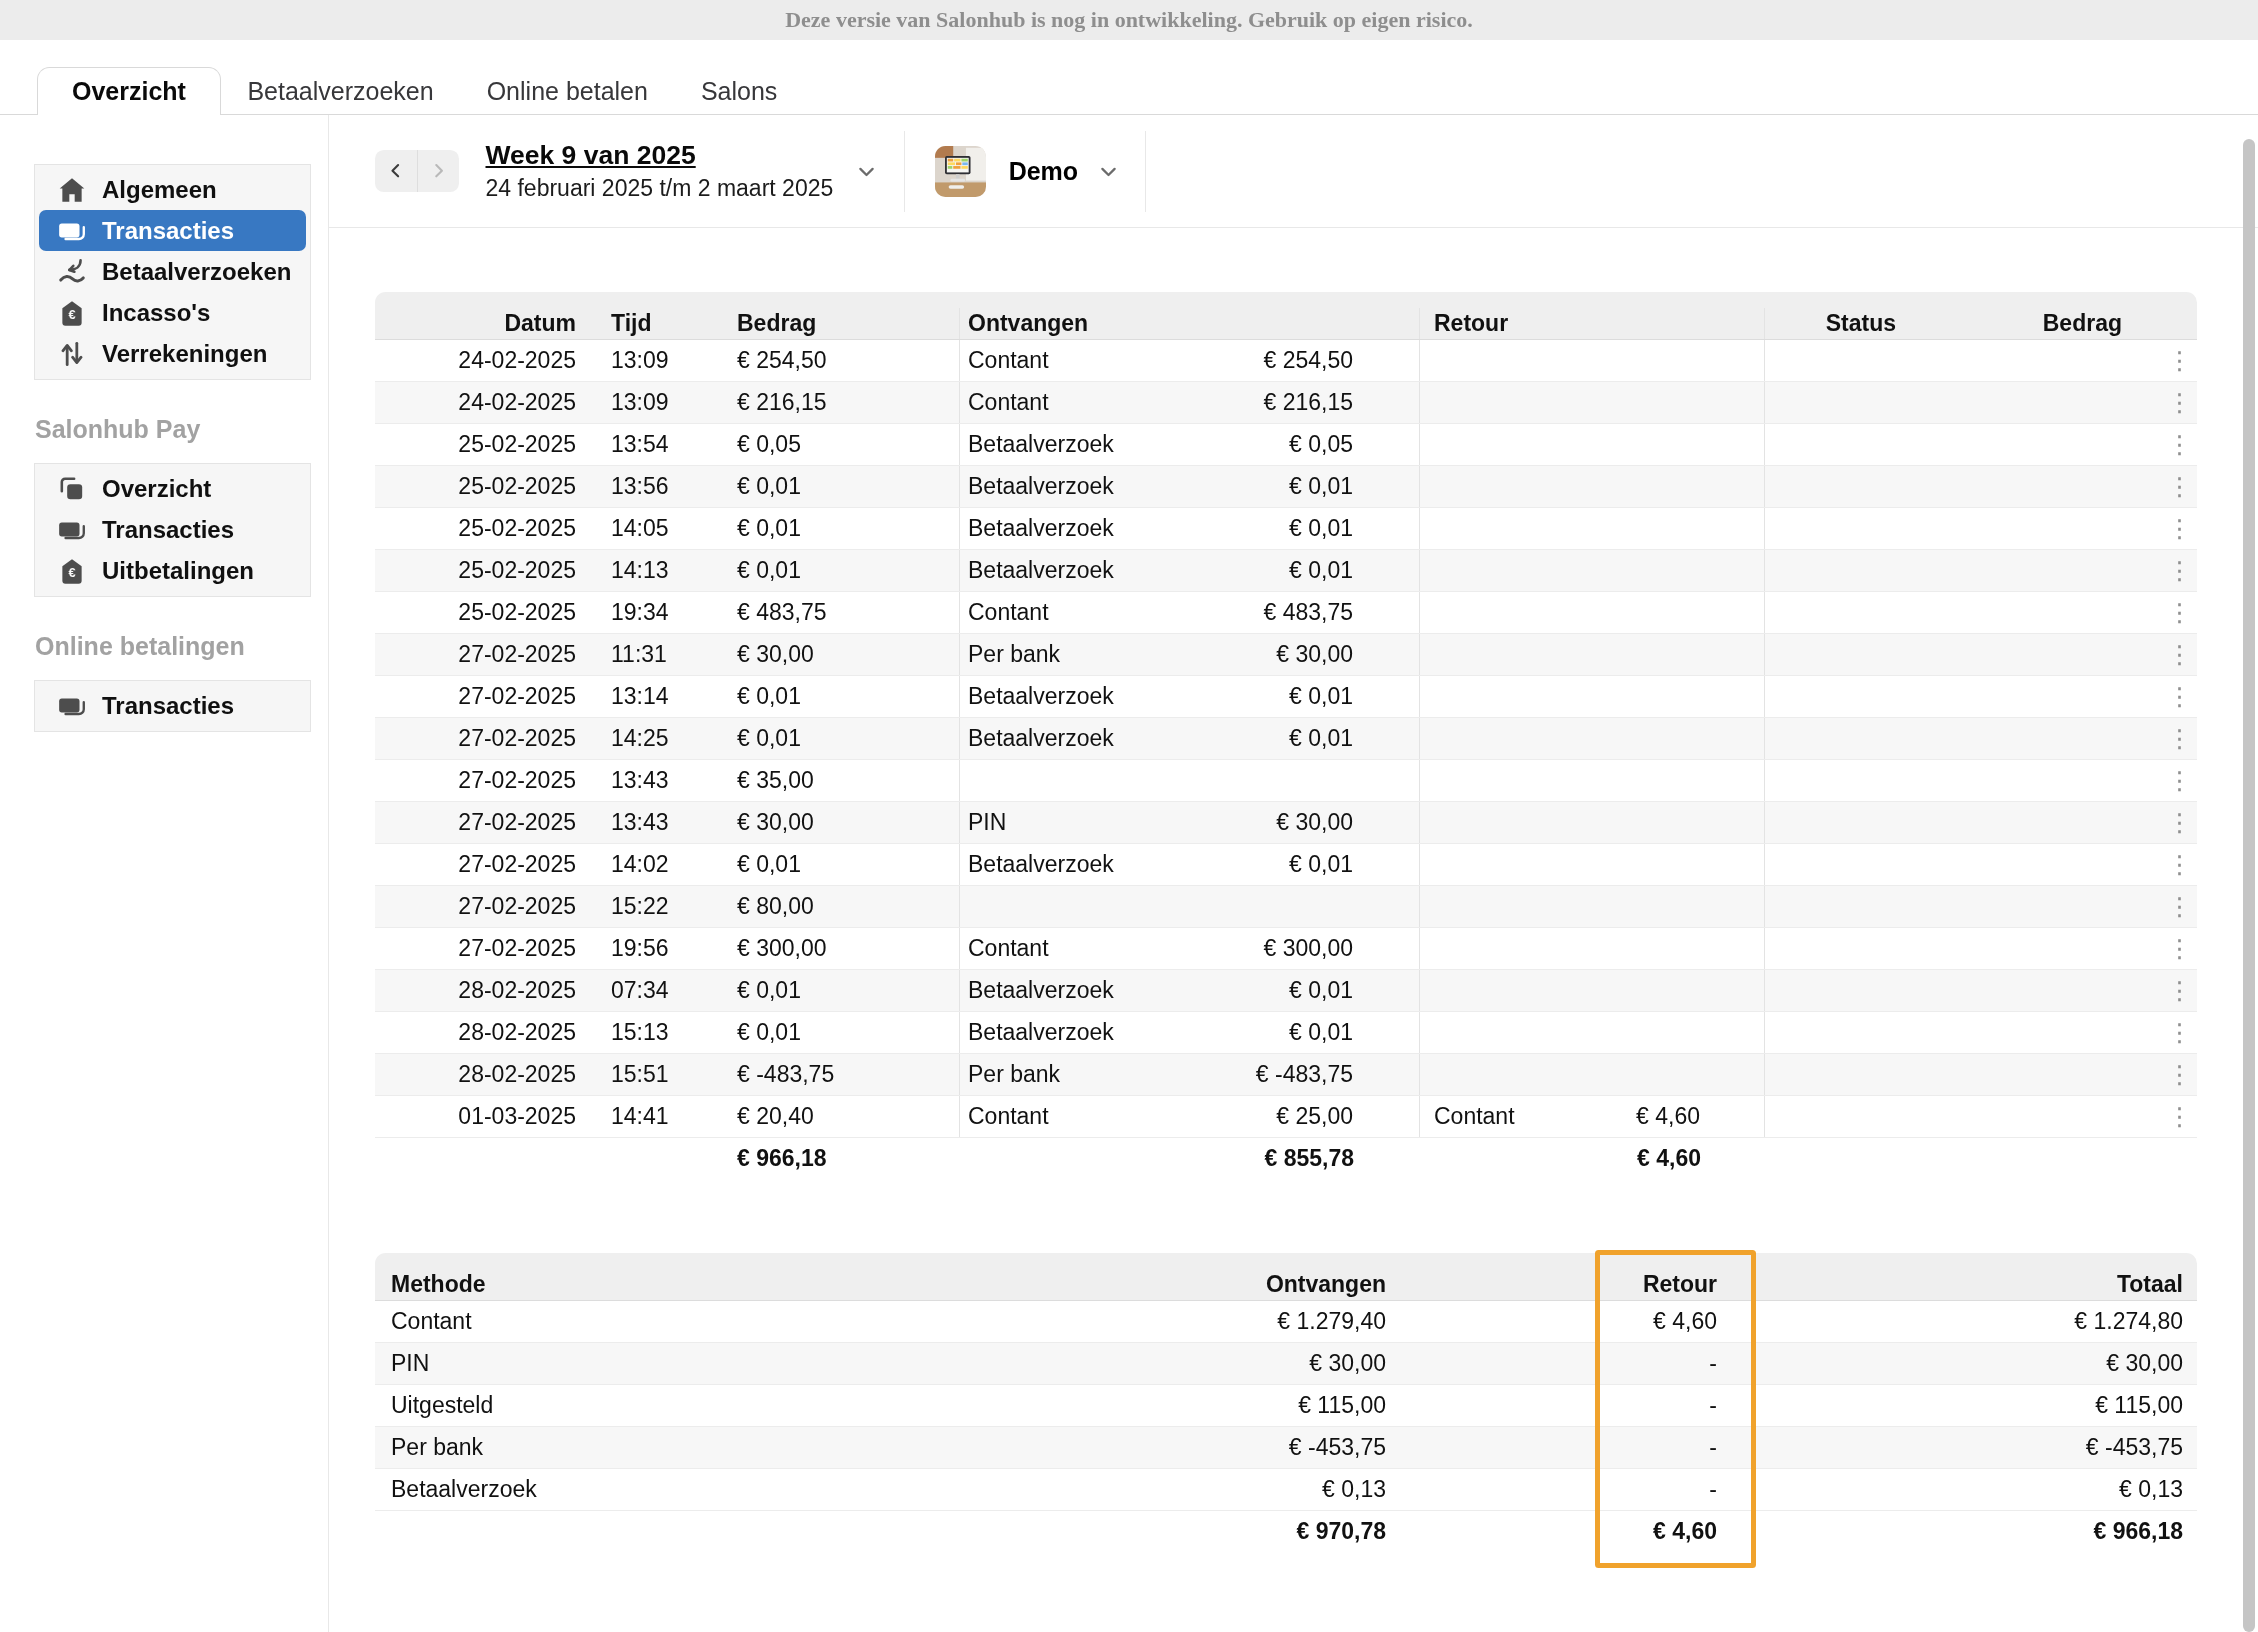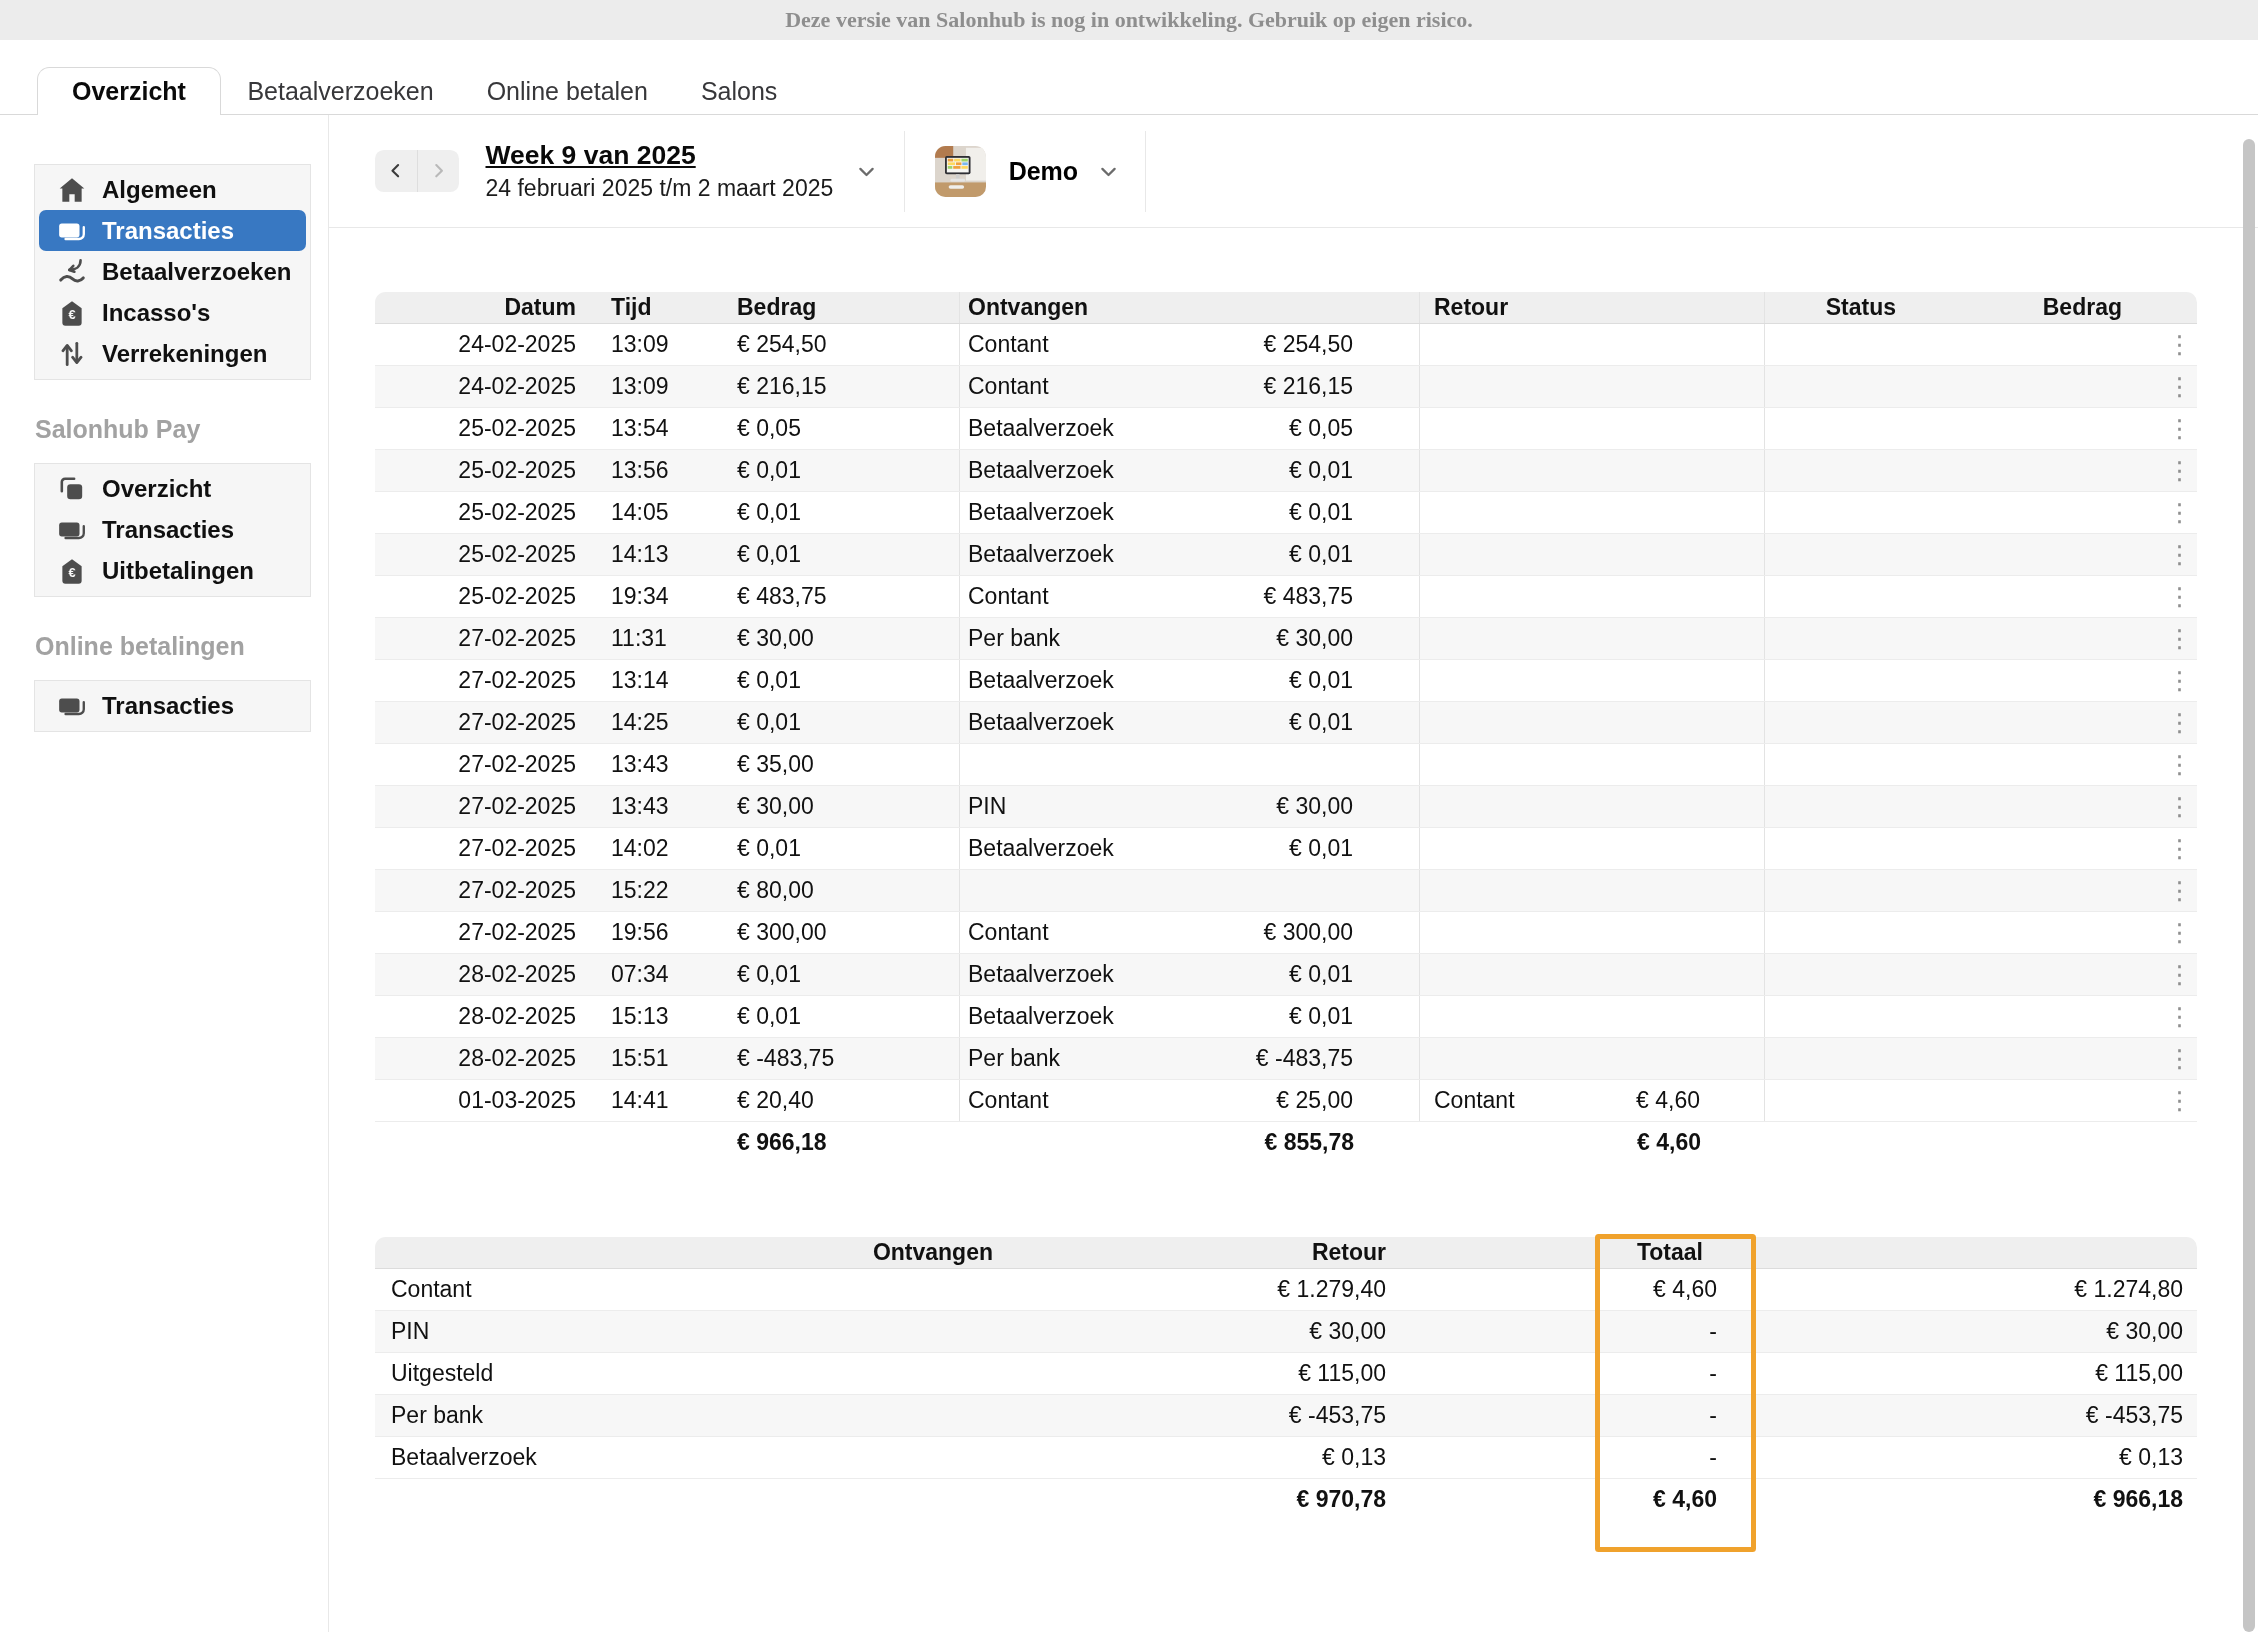--- a/index.html
+++ b/index.html
@@ -52,21 +52,21 @@
   
   .content { padding:64px 0 0 46px; }
   .tbl { width:1822px; font-size:23px; }
   .t-head { background:#efefef; border-radius:10.6px 10.6px 0 0; font-weight:700;
     border-bottom:0.9px solid #dcdcdc; }
   .t1-grid { display:grid; grid-template-columns:201px 103px 281px 460px 345px 131px 226px 75px; }
   .t2-grid { display:grid; grid-template-columns:618px 393px 331px 480px; }
   .t1-row, .t2-row { border-bottom:0.9px solid #ececec; background:#fff; }
   .t1-row.alt, .t2-row.alt { background:#f7f7f7; }
   .c { height:41px; display:flex; align-items:center; }
-  .t-head .c { height:31px; }
+  .t-head .c { height:31px;margin-top:16px; }
   .c1 { justify-content:flex-end; }
   .c2 { padding-left:35px; }
   .c3 { padding-left:58px; border-right:0.9px solid #e3e3e3; }
   .c4 { padding-left:8px; padding-right:66px; justify-content:space-between; border-right:0.9px solid #e3e3e3; }
   .c5 { padding-left:14px; padding-right:64px; justify-content:space-between; border-right:0.9px solid #e3e3e3; }
   .c6, .c7 { justify-content:flex-end; }
   .c8 { justify-content:center; padding-left:40px; }
   .kebab { color:#8f8f8f; font-size:25px; cursor:pointer; line-height:1; }
   .totals { font-weight:700; }
   .totals .c3, .totals .c4, .totals .c5 { border-right:none; }
@@ -605,20 +605,21 @@
           <div class="c c5" style="justify-content:flex-end">€ 4,60</div>
           <div class="c c6"></div>
           <div class="c c7"></div>
           <div class="c c8"></div>
         </div>
       </div>
 
       <div class="tbl2wrap">
         <div class="tbl">
           <div class="t2-grid t-head">
+            <div class="c m1">Methode</div>
             <div class="c m2">Ontvangen</div>
             <div class="c m3">Retour</div>
             <div class="c m4">Totaal</div>
           </div>
 
           <div>
               <div class="t2-grid t2-row">
                 <div class="c m1">Contant</div>
                 <div class="c m2">€ 1.279,40</div>
                 <div class="c m3">€ 4,60</div>

